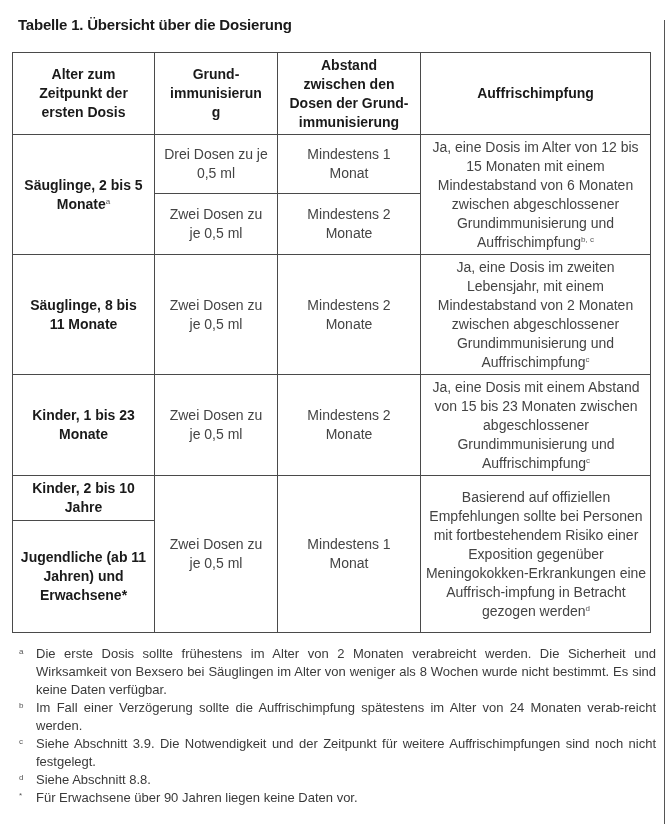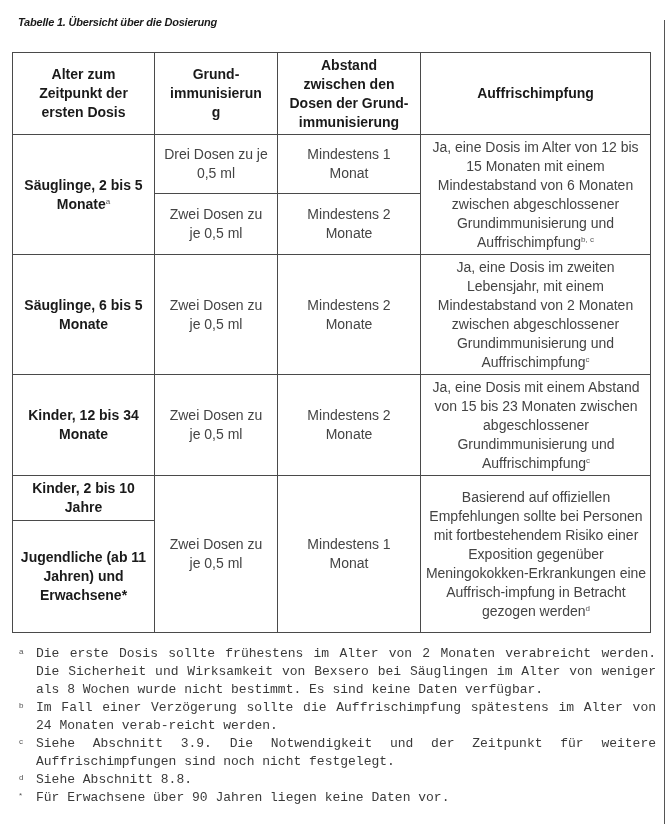--- a/index.html
+++ b/index.html
@@ -20,25 +20,24 @@
       left: 664px;
       top: 20px;
       width: 1px;
       height: 804px;
       background: #555;
     }
     .title {
       position: absolute;
       left: 18px;
       top: 16px;
-      font-size: 11px;
+      font-size: 15px;
       font-weight: bold;
       color: #1a1a1a;
       letter-spacing: -0.2px;
-      font-style: italic;
     }
     table.dosing {
       position: absolute;
       left: 12px;
       top: 52px;
       width: 638px;
       border-collapse: collapse;
       table-layout: fixed;
       font-size: 14px;
       line-height: 19px;
@@ -86,21 +85,20 @@
       width: 17px;
       flex: 0 0 17px;
       font-size: 8px;
       line-height: 14px;
       color: #555;
       padding-left: 1px;
     }
     .fn-text {
       flex: 1;
       text-align: justify;
-      font-family: Liberation Mono, monospace;
     }
   </style>
 </head>
 <body>
 
 <div class="right-rule"></div>
 
 <div class="title">Tabelle 1.  Übersicht über die Dosierung</div>
 
 <table class="dosing">
@@ -129,30 +127,30 @@
       <td class="reg" rowspan="2">
         <span style="display:inline-block;width:222px"><span>Ja, eine Dosis im Alter von 12 bis 15 Monaten mit einem Mindestabstand von 6 Monaten zwischen abgeschlossener Grundimmunisierung und Auffrischimpfung</span><sup>b, c</sup></span>
       </td>
     </tr>
     <tr style="height:61px">
       <td class="reg"><span style="display:inline-block;width:105px">Zwei Dosen zu je 0,5 ml</span></td>
       <td class="reg"><span style="display:inline-block;width:90px">Mindestens 2 Monate</span></td>
     </tr>
 
     <tr style="height:120px">
-      <td class="age"><span style="display:inline-block;width:120px">Säuglinge, 6 bis 5 Monate</span></td>
+      <td class="age"><span style="display:inline-block;width:120px">Säuglinge, 8 bis 11 Monate</span></td>
       <td class="reg"><span style="display:inline-block;width:105px">Zwei Dosen zu je 0,5 ml</span></td>
       <td class="reg"><span style="display:inline-block;width:90px">Mindestens 2 Monate</span></td>
       <td class="reg">
         <span style="display:inline-block;width:222px"><span>Ja, eine Dosis im zweiten Lebensjahr, mit einem Mindestabstand von 2 Monaten zwischen abgeschlossener Grundimmunisierung und Auffrischimpfung</span><sup>c</sup></span>
       </td>
     </tr>
 
     <tr style="height:101px">
-      <td class="age"><span style="display:inline-block;width:130px">Kinder, 12 bis 34 Monate</span></td>
+      <td class="age"><span style="display:inline-block;width:130px">Kinder, 1 bis 23 Monate</span></td>
       <td class="reg"><span style="display:inline-block;width:105px">Zwei Dosen zu je 0,5 ml</span></td>
       <td class="reg"><span style="display:inline-block;width:90px">Mindestens 2 Monate</span></td>
       <td class="reg">
         <span style="display:inline-block;width:224px"><span>Ja, eine Dosis mit einem Abstand von 15 bis 23 Monaten zwischen abgeschlossener Grundimmunisierung und Auffrischimpfung</span><sup>c</sup></span>
       </td>
     </tr>
 
     <tr style="height:45px">
       <td class="age"><span style="display:inline-block;width:110px">Kinder, 2 bis 10 Jahre</span></td>
       <td class="reg" rowspan="2"><span style="display:inline-block;width:105px">Zwei Dosen zu je 0,5 ml</span></td>

